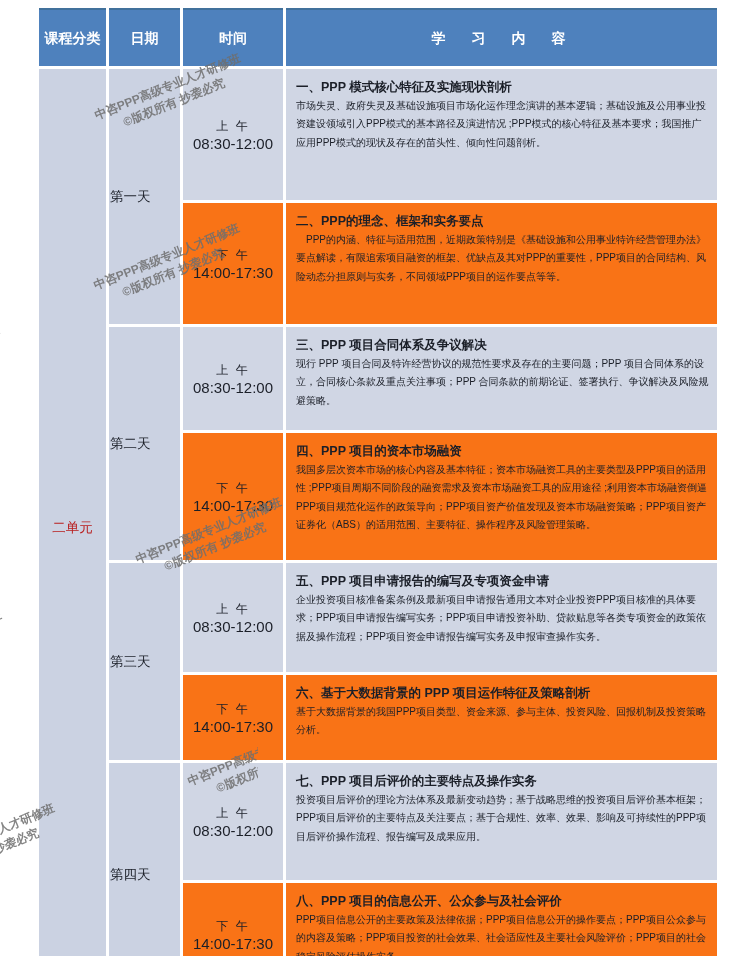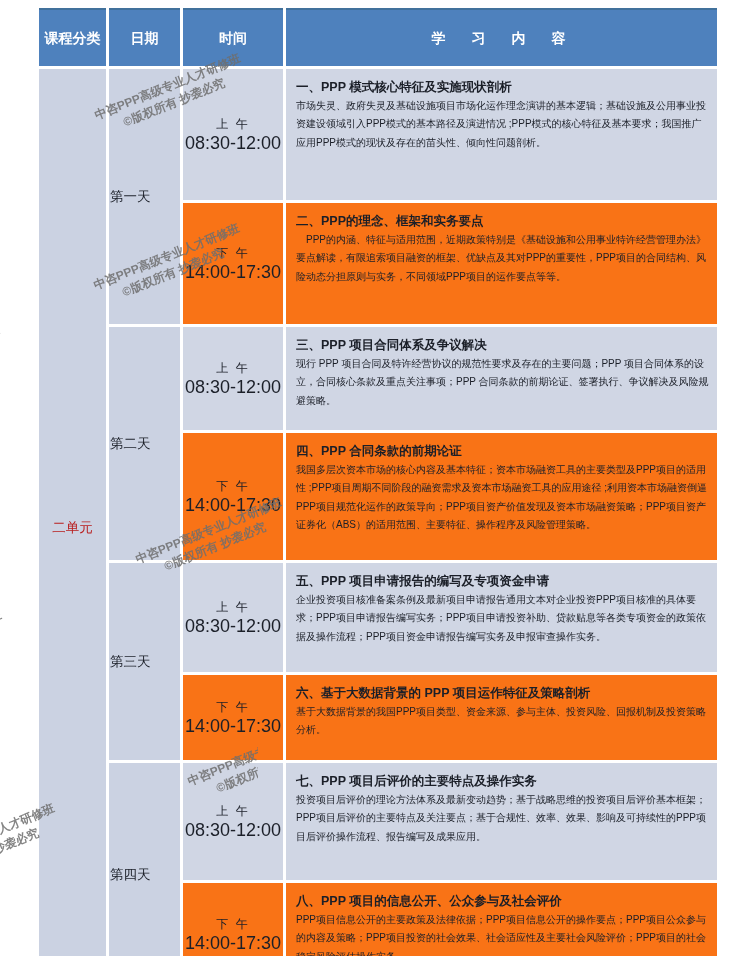--- a/index.html
+++ b/index.html
@@ -22,21 +22,21 @@
   th.spread{letter-spacing:6px;}
   td{box-sizing:border-box;vertical-align:middle;}
   td.unit{
     background:#CBD2E2;text-align:center;font-size:13.5px;color:#b91c1c;font-family:Liberation Mono, monospace;
   }
   td.day{
     background:#CBD2E2;text-align:left;font-size:13.5px;color:#1b1f28;
   }
   td.time{text-align:center;}
   td.time .period{font-size:12px;letter-spacing:2px;}
-  td.time .clock{font-size:18px;}
+  td.time .clock{font-size:15px;}
   td.content{vertical-align:top;padding:9px 6px 20px 10px;}
   td.content .ctitle{font-weight:bold;font-size:12.5px;line-height:18.5px;}
   td.content .cbody{font-size:10px;line-height:18.5px;white-space:pre-wrap;}
   .band-dark{background:#D0D6E4;}
   .band-light{background:#f97316;}
   tr.h1{height:131px;} tr.h2{height:121px;} tr.h3{height:103px;} tr.h4{height:127px;}
   tr.h5{height:109px;} tr.h6{height:85px;} tr.h7{height:117px;} tr.h8{height:75px;}
   .wm{
     position:absolute;width:180px;transform:rotate(-22deg);
     color:rgba(110,110,110,0.85);font-weight:bold;font-size:12px;line-height:17px;
@@ -98,21 +98,21 @@
         <div class="ctitle">三、PPP 项目合同体系及争议解决</div>
         <div class="cbody">现行 PPP 项目合同及特许经营协议的规范性要求及存在的主要问题；PPP 项目合同体系的设立，合同核心条款及重点关注事项；PPP 合同条款的前期论证、签署执行、争议解决及风险规避策略。</div>
       </td>
     </tr>
     <tr class="h4">
       <td class="time band-light">
         <div class="period">下 午</div>
         <div class="clock">14:00-17:30</div>
       </td>
       <td class="content band-light">
-        <div class="ctitle">四、PPP 合同条款的前期论证</div>
+        <div class="ctitle">四、PPP 项目的资本市场融资</div>
         <div class="cbody">我国多层次资本市场的核心内容及基本特征；资本市场融资工具的主要类型及PPP项目的适用性 ;PPP项目周期不同阶段的融资需求及资本市场融资工具的应用途径 ;利用资本市场融资倒逼PPP项目规范化运作的政策导向；PPP项目资产价值发现及资本市场融资策略；PPP项目资产证券化（ABS）的适用范围、主要特征、操作程序及风险管理策略。</div>
       </td>
     </tr>
 
     <tr class="h5">
       <td class="day" rowspan="2">第三天</td>
       <td class="time band-dark">
         <div class="period">上 午</div>
         <div class="clock">08:30-12:00</div>
       </td>

